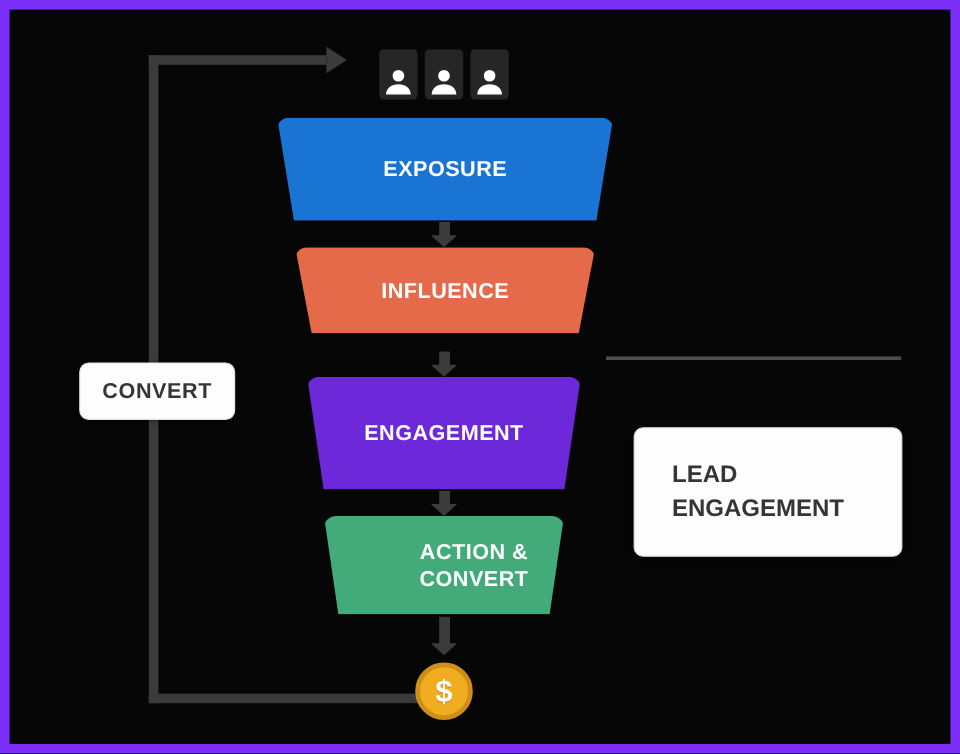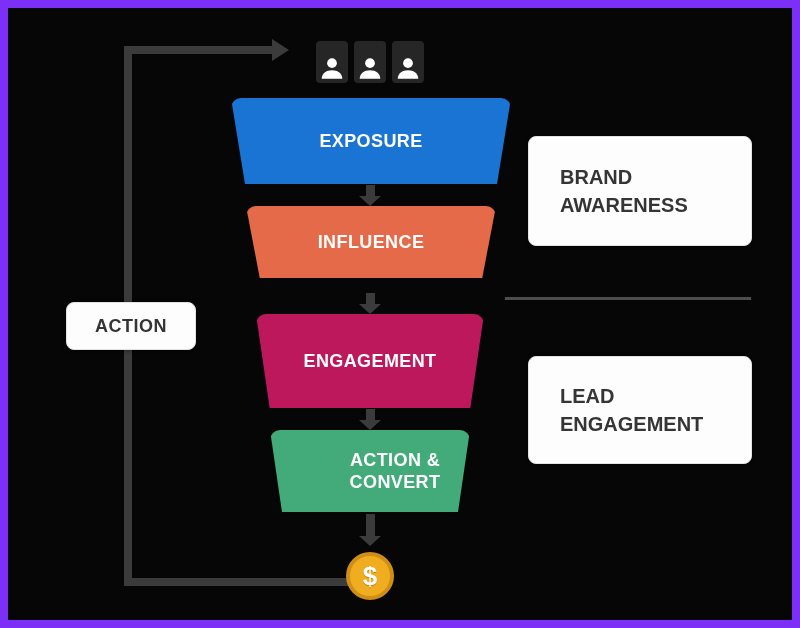--- a/index.html
+++ b/index.html
@@ -130,45 +130,42 @@
   <div class="stem stem1" style="background-color: rgb(59, 59, 59);"></div>
   <div class="arrowhead-down head1" style="border-top-color: rgb(59, 59, 59);"></div>
 
   <div class="stage stage2" style="background-color: rgb(229, 106, 73);">
     <span class="stage-label">INFLUENCE</span>
   </div>
 
   <div class="stem stem2" style="background-color: rgb(59, 59, 59);"></div>
   <div class="arrowhead-down head2" style="border-top-color: rgb(59, 59, 59);"></div>
 
-  <div class="stage stage3" style="background-color: #be185d;">
+  <div class="stage stage3" style="background-color: #6d28d9;">
     <span class="stage-label">ENGAGEMENT</span>
   </div>
 
   <div class="stem stem3" style="background-color: rgb(59, 59, 59);"></div>
   <div class="arrowhead-down head3" style="border-top-color: rgb(59, 59, 59);"></div>
 
   <div class="stage stage4" style="background-color: rgb(67, 171, 121);">
     <span class="stage-label">ACTION &amp; CONVERT</span>
   </div>
 
   <div class="stem stem4" style="background-color: rgb(59, 59, 59);"></div>
   <div class="arrowhead-down head4" style="border-top-color: rgb(59, 59, 59);"></div>
 
   <div class="coin" style="background-color: rgb(240, 173, 31);">
     <span>$</span>
   </div>
 
-  <div class="side-box right-box right-box1">
-    <span class="side-label">BRAND AWARENESS</span>
-  </div>
 
   <div class="divider"></div>
 
   <div class="side-box right-box right-box2">
     <span class="side-label">LEAD ENGAGEMENT</span>
   </div>
 
   <div class="side-box left-box">
-    <span>ACTION</span>
+    <span>CONVERT</span>
   </div>
 
 </div>
 
 </body></html>

